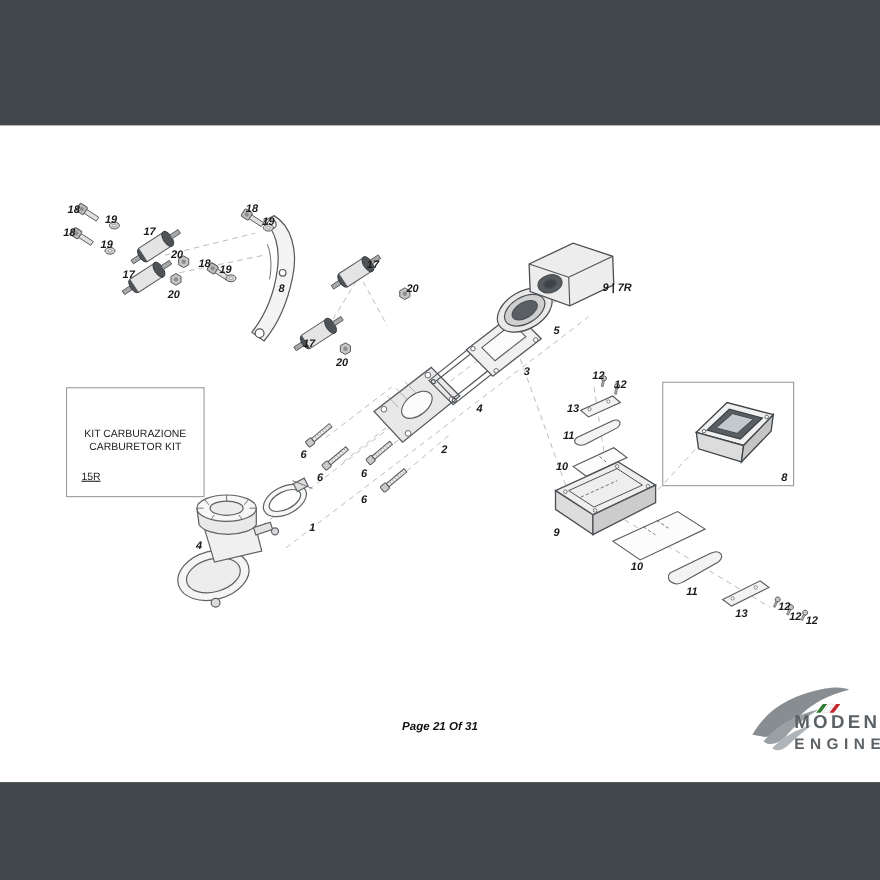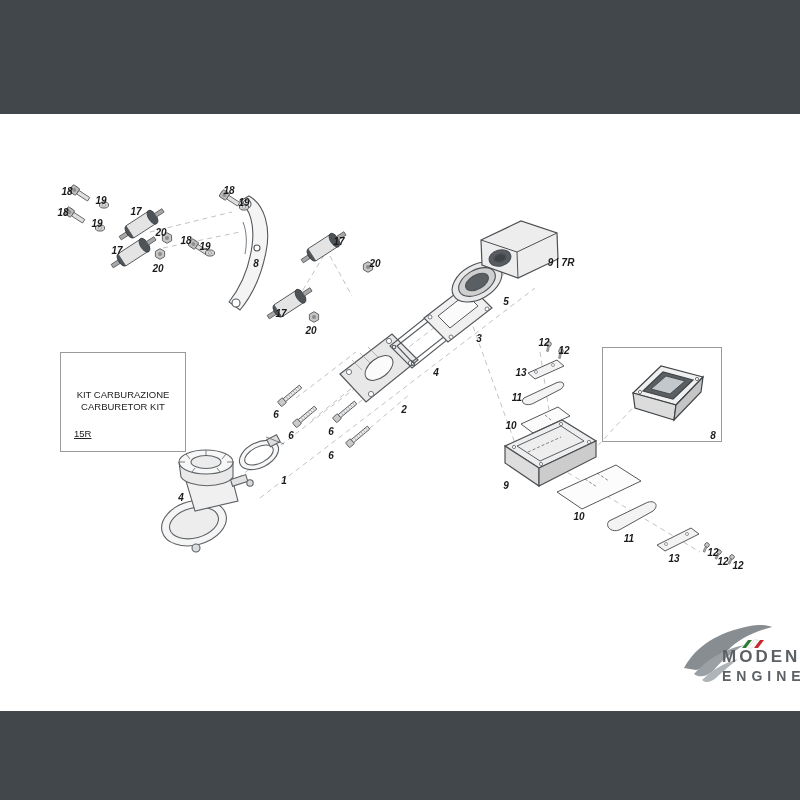--- a/index.html
+++ b/index.html
@@ -317,20 +317,21 @@
       <div class="part-label" style="left: 181px; top: 493px;">4</div>
       <div class="part-label" style="left: 506px; top: 481px;">9</div>
       <div class="part-label" style="left: 579px; top: 512px;">10</div>
       <div class="part-label" style="left: 629px; top: 534px;">11</div>
       <div class="part-label" style="left: 674px; top: 554px;">13</div>
       <div class="part-label" style="left: 713px; top: 548px;">12</div>
       <div class="part-label" style="left: 723px; top: 557px;">12</div>
       <div class="part-label" style="left: 738px; top: 561px;">12</div>
     </div>
 
+  <div class="footer-page">Page 21 Of 31</div>
 
   <div class="logo-text">
     <div class="l1">MODENA</div>
     <div class="l2">ENGINES</div>
   </div>
 
   <div class="bar bottom"></div>
 </div>
 
 </body></html>

